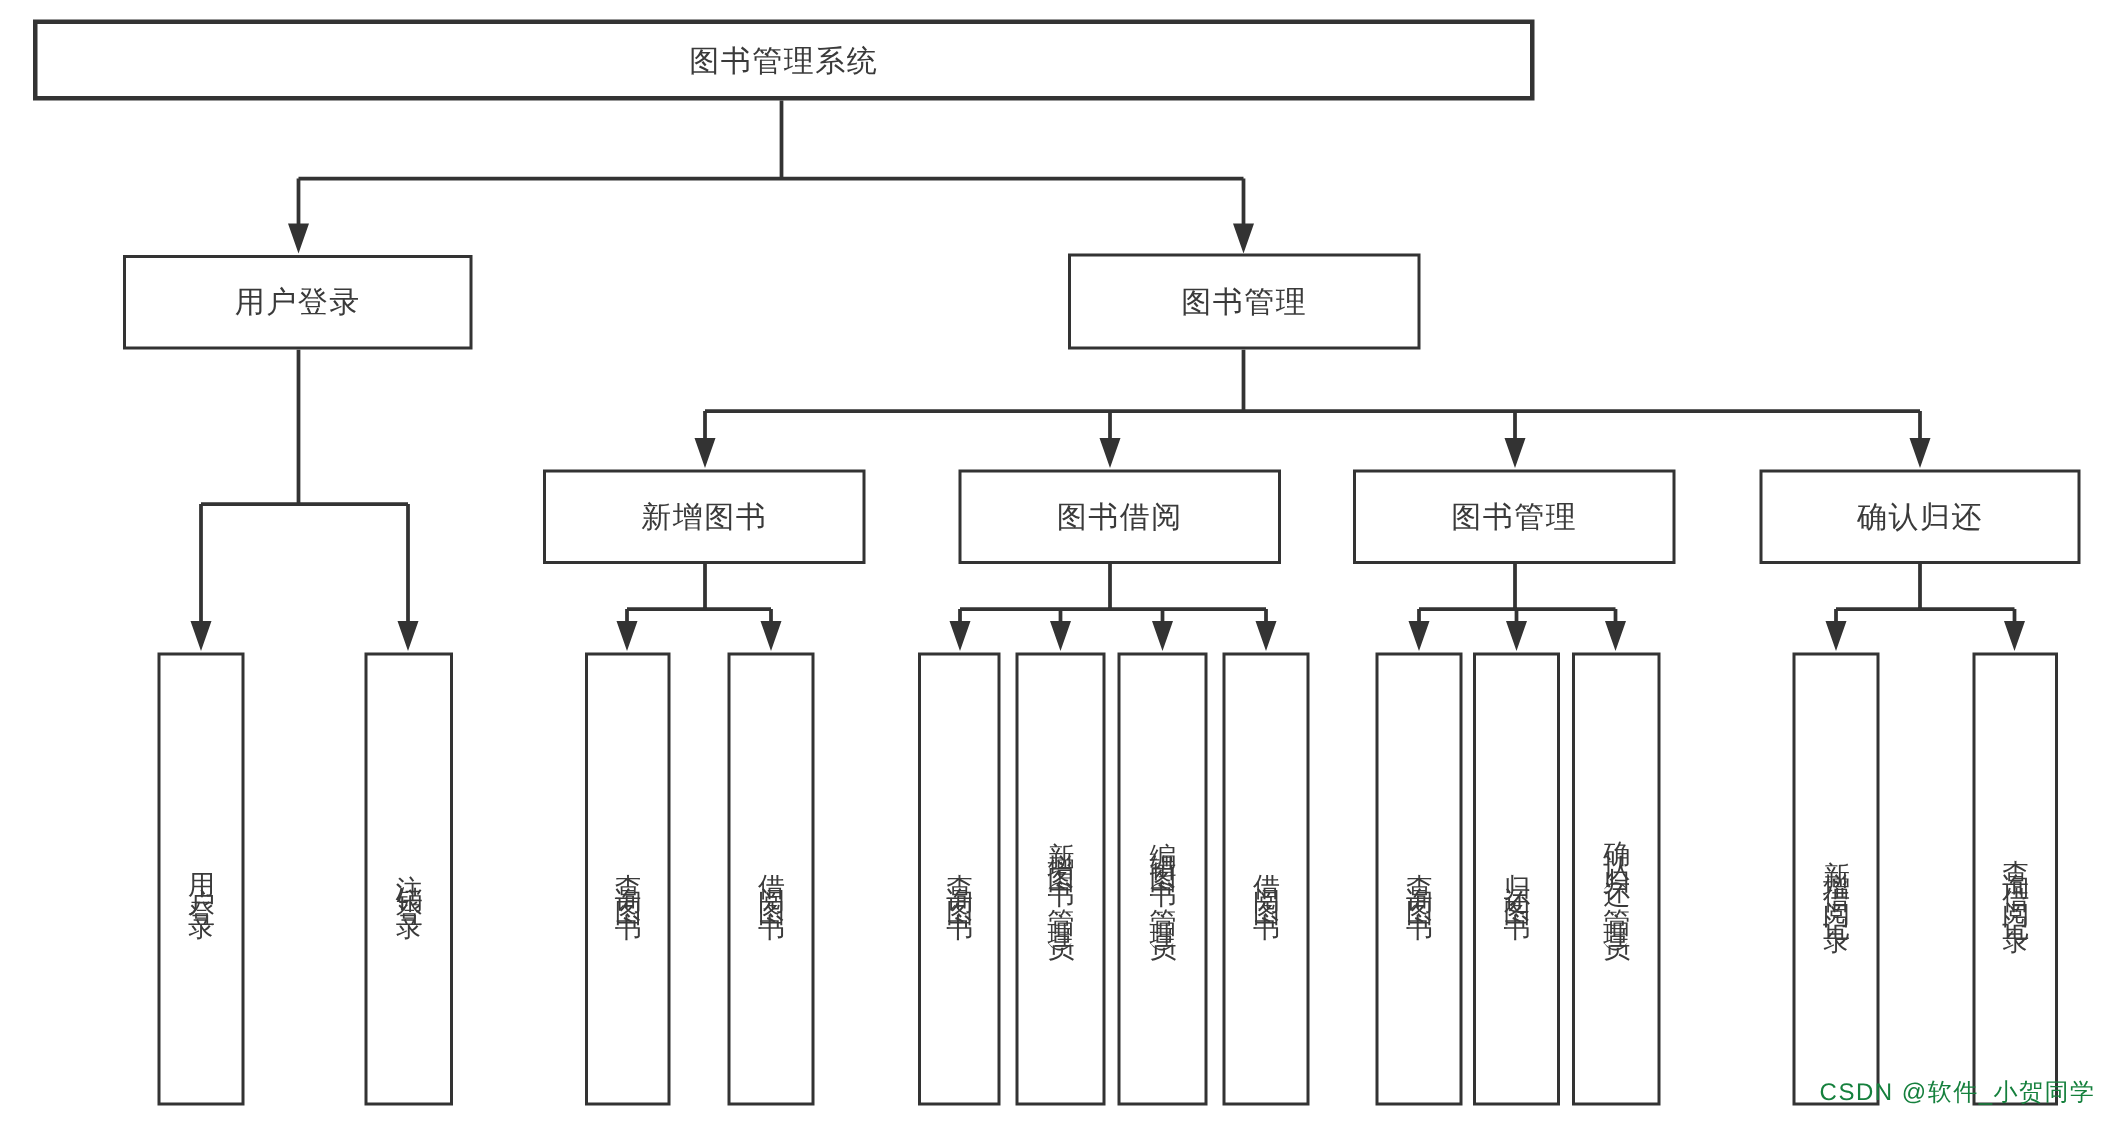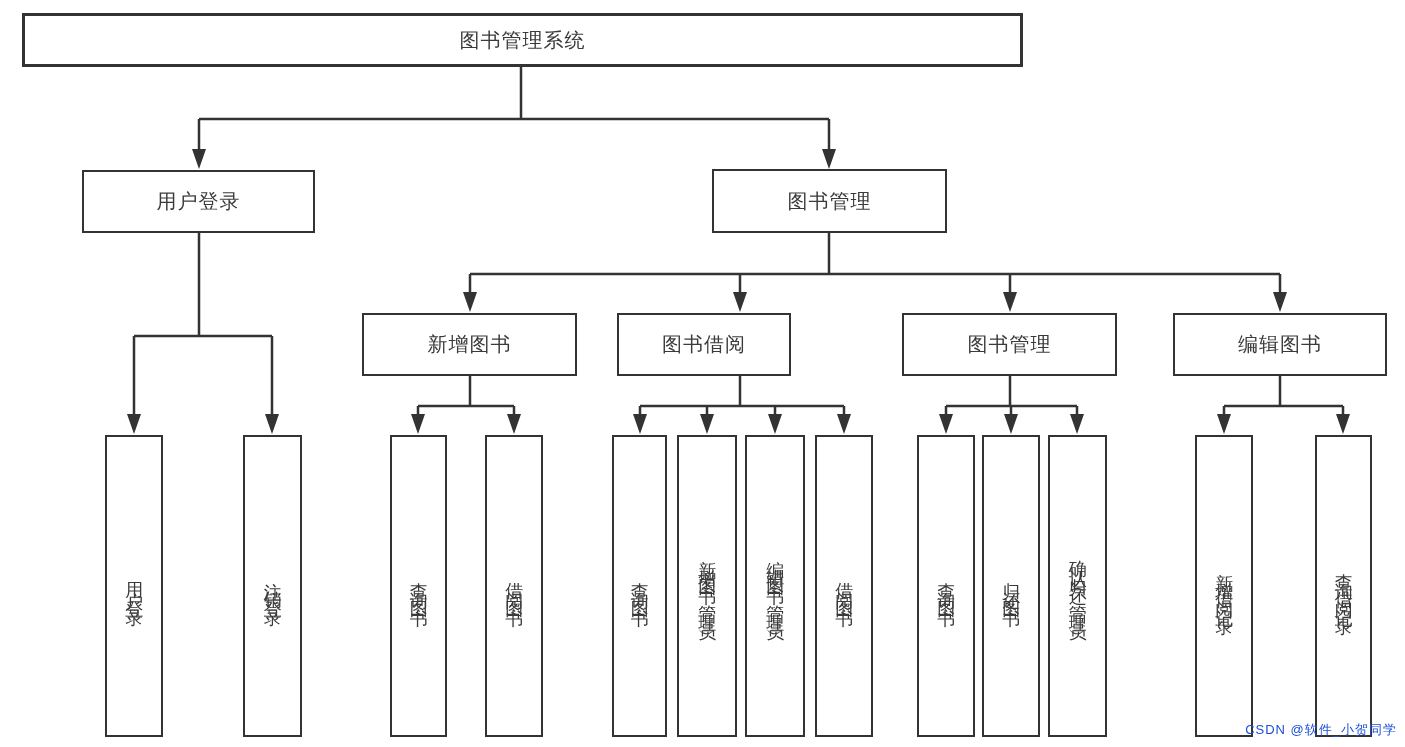--- a/index.html
+++ b/index.html
@@ -13,21 +13,21 @@
     display:flex;align-items:center;justify-content:center;color:#3a3a3a;
   }
   .node{font-size:20px;letter-spacing:1px;}
   .node.root{border-width:3px;}
   .leaf{font-size:18px;border-width:2.5px;}
   .vtext{
     writing-mode:vertical-lr;text-orientation:mixed;
     letter-spacing:9px;line-height:1.15;white-space:nowrap;
   }
   .watermark{
-    position:absolute;right:8px;bottom:8px;color:#1d4ed8;font-size:13px;letter-spacing:1px;
+    position:absolute;right:8px;bottom:8px;color:#15803d;font-size:16px;letter-spacing:1px;
   }
 </style>
 </head>
 <body>
 
 <div class="canvas">
 
   <svg class="connectors" width="1405" height="747" viewBox="0 0 1405 747">
     <path fill="none" stroke="#333333" stroke-width="2.5" d="M521 66V119 M199 119H829 M199 119V150 M829 119V150
              M199 233V336 M134 336H272 M134 336V416 M272 336V416
@@ -55,28 +55,28 @@
   <div class="node" style="left:82px;top:170px;width:233px;height:63px">
     <span>用户登录</span>
   </div>
   <div class="node" style="left:712px;top:169px;width:235px;height:64px">
     <span>图书管理</span>
   </div>
 
   <div class="node" style="left:362px;top:313px;width:215px;height:63px">
     <span>新增图书</span>
   </div>
-  <div class="node" style="left:617px;top:313px;width:174px;height:63px">
+  <div class="node" style="left:639px;top:313px;width:215px;height:63px">
     <span>图书借阅</span>
   </div>
   <div class="node" style="left:902px;top:313px;width:215px;height:63px">
     <span>图书管理</span>
   </div>
   <div class="node" style="left:1173px;top:313px;width:214px;height:63px">
-    <span>编辑图书</span>
+    <span>确认归还</span>
   </div>
 
   <div class="leaf" style="left:105px;top:435px;width:58px;height:302px">
     <span class="vtext">用户登录</span>
   </div>
   <div class="leaf" style="left:243px;top:435px;width:59px;height:302px">
     <span class="vtext">注销登录</span>
   </div>
 
   <div class="leaf" style="left:390px;top:435px;width:57px;height:302px">

